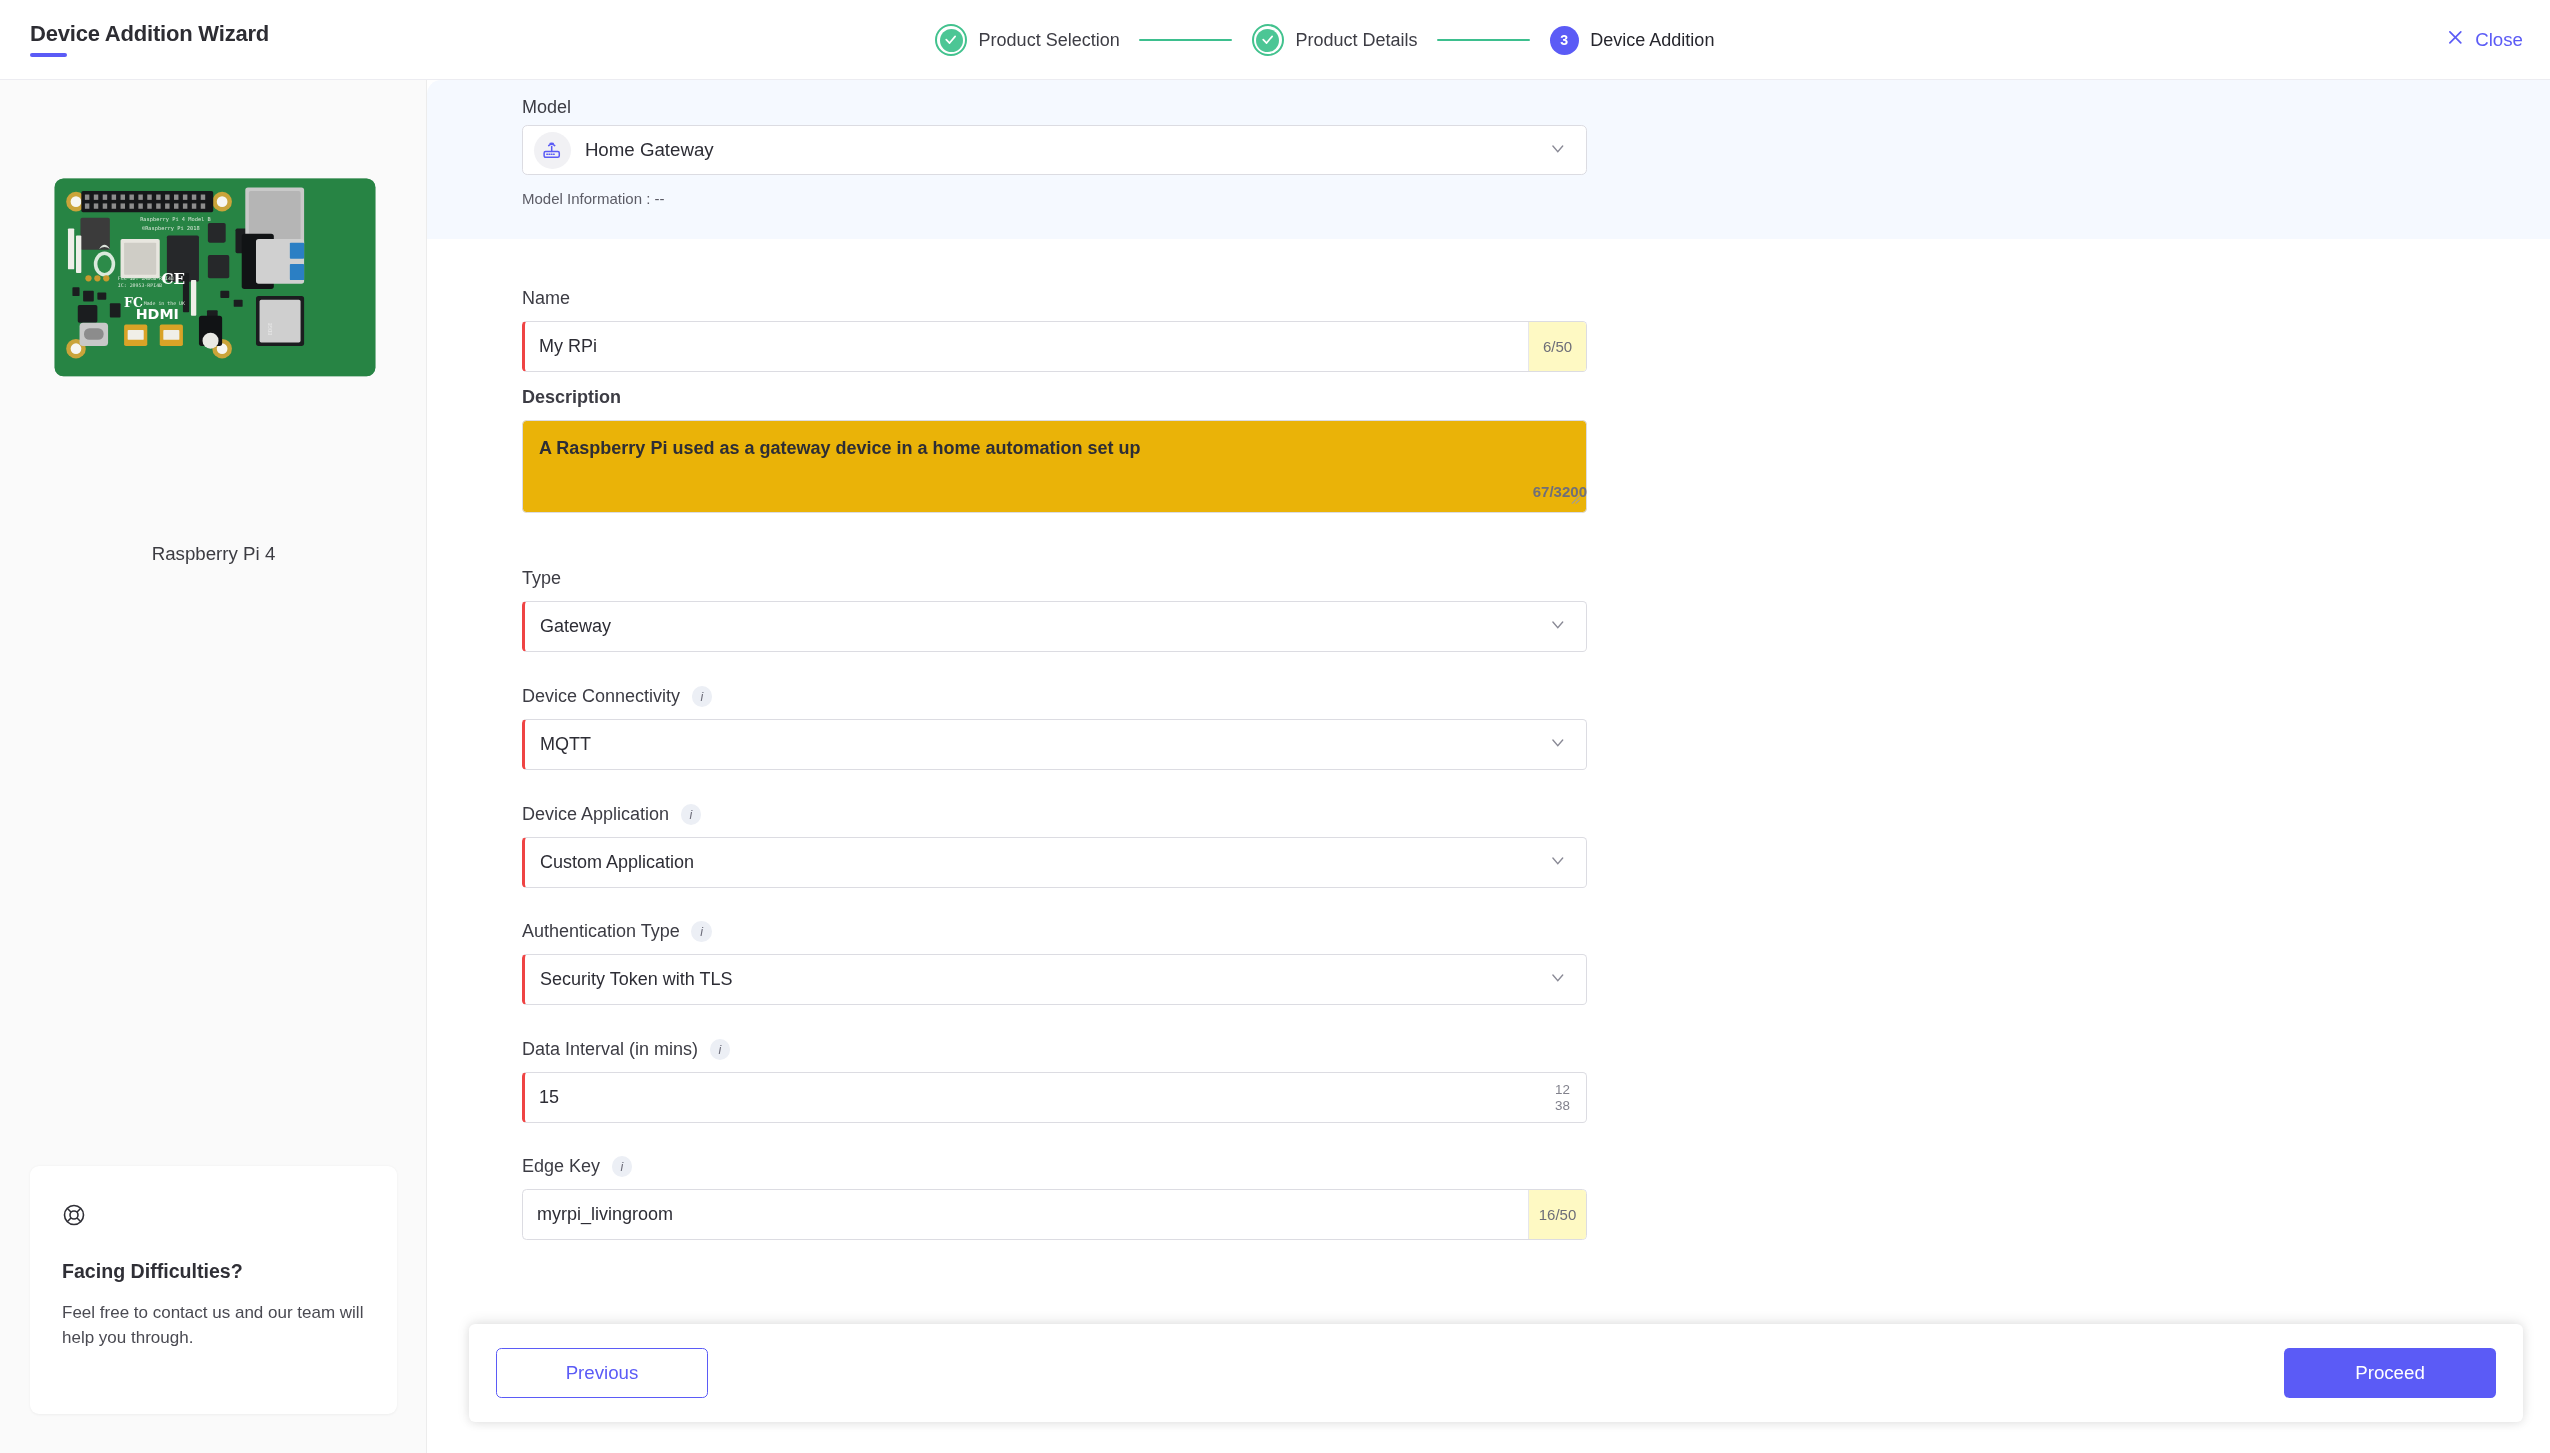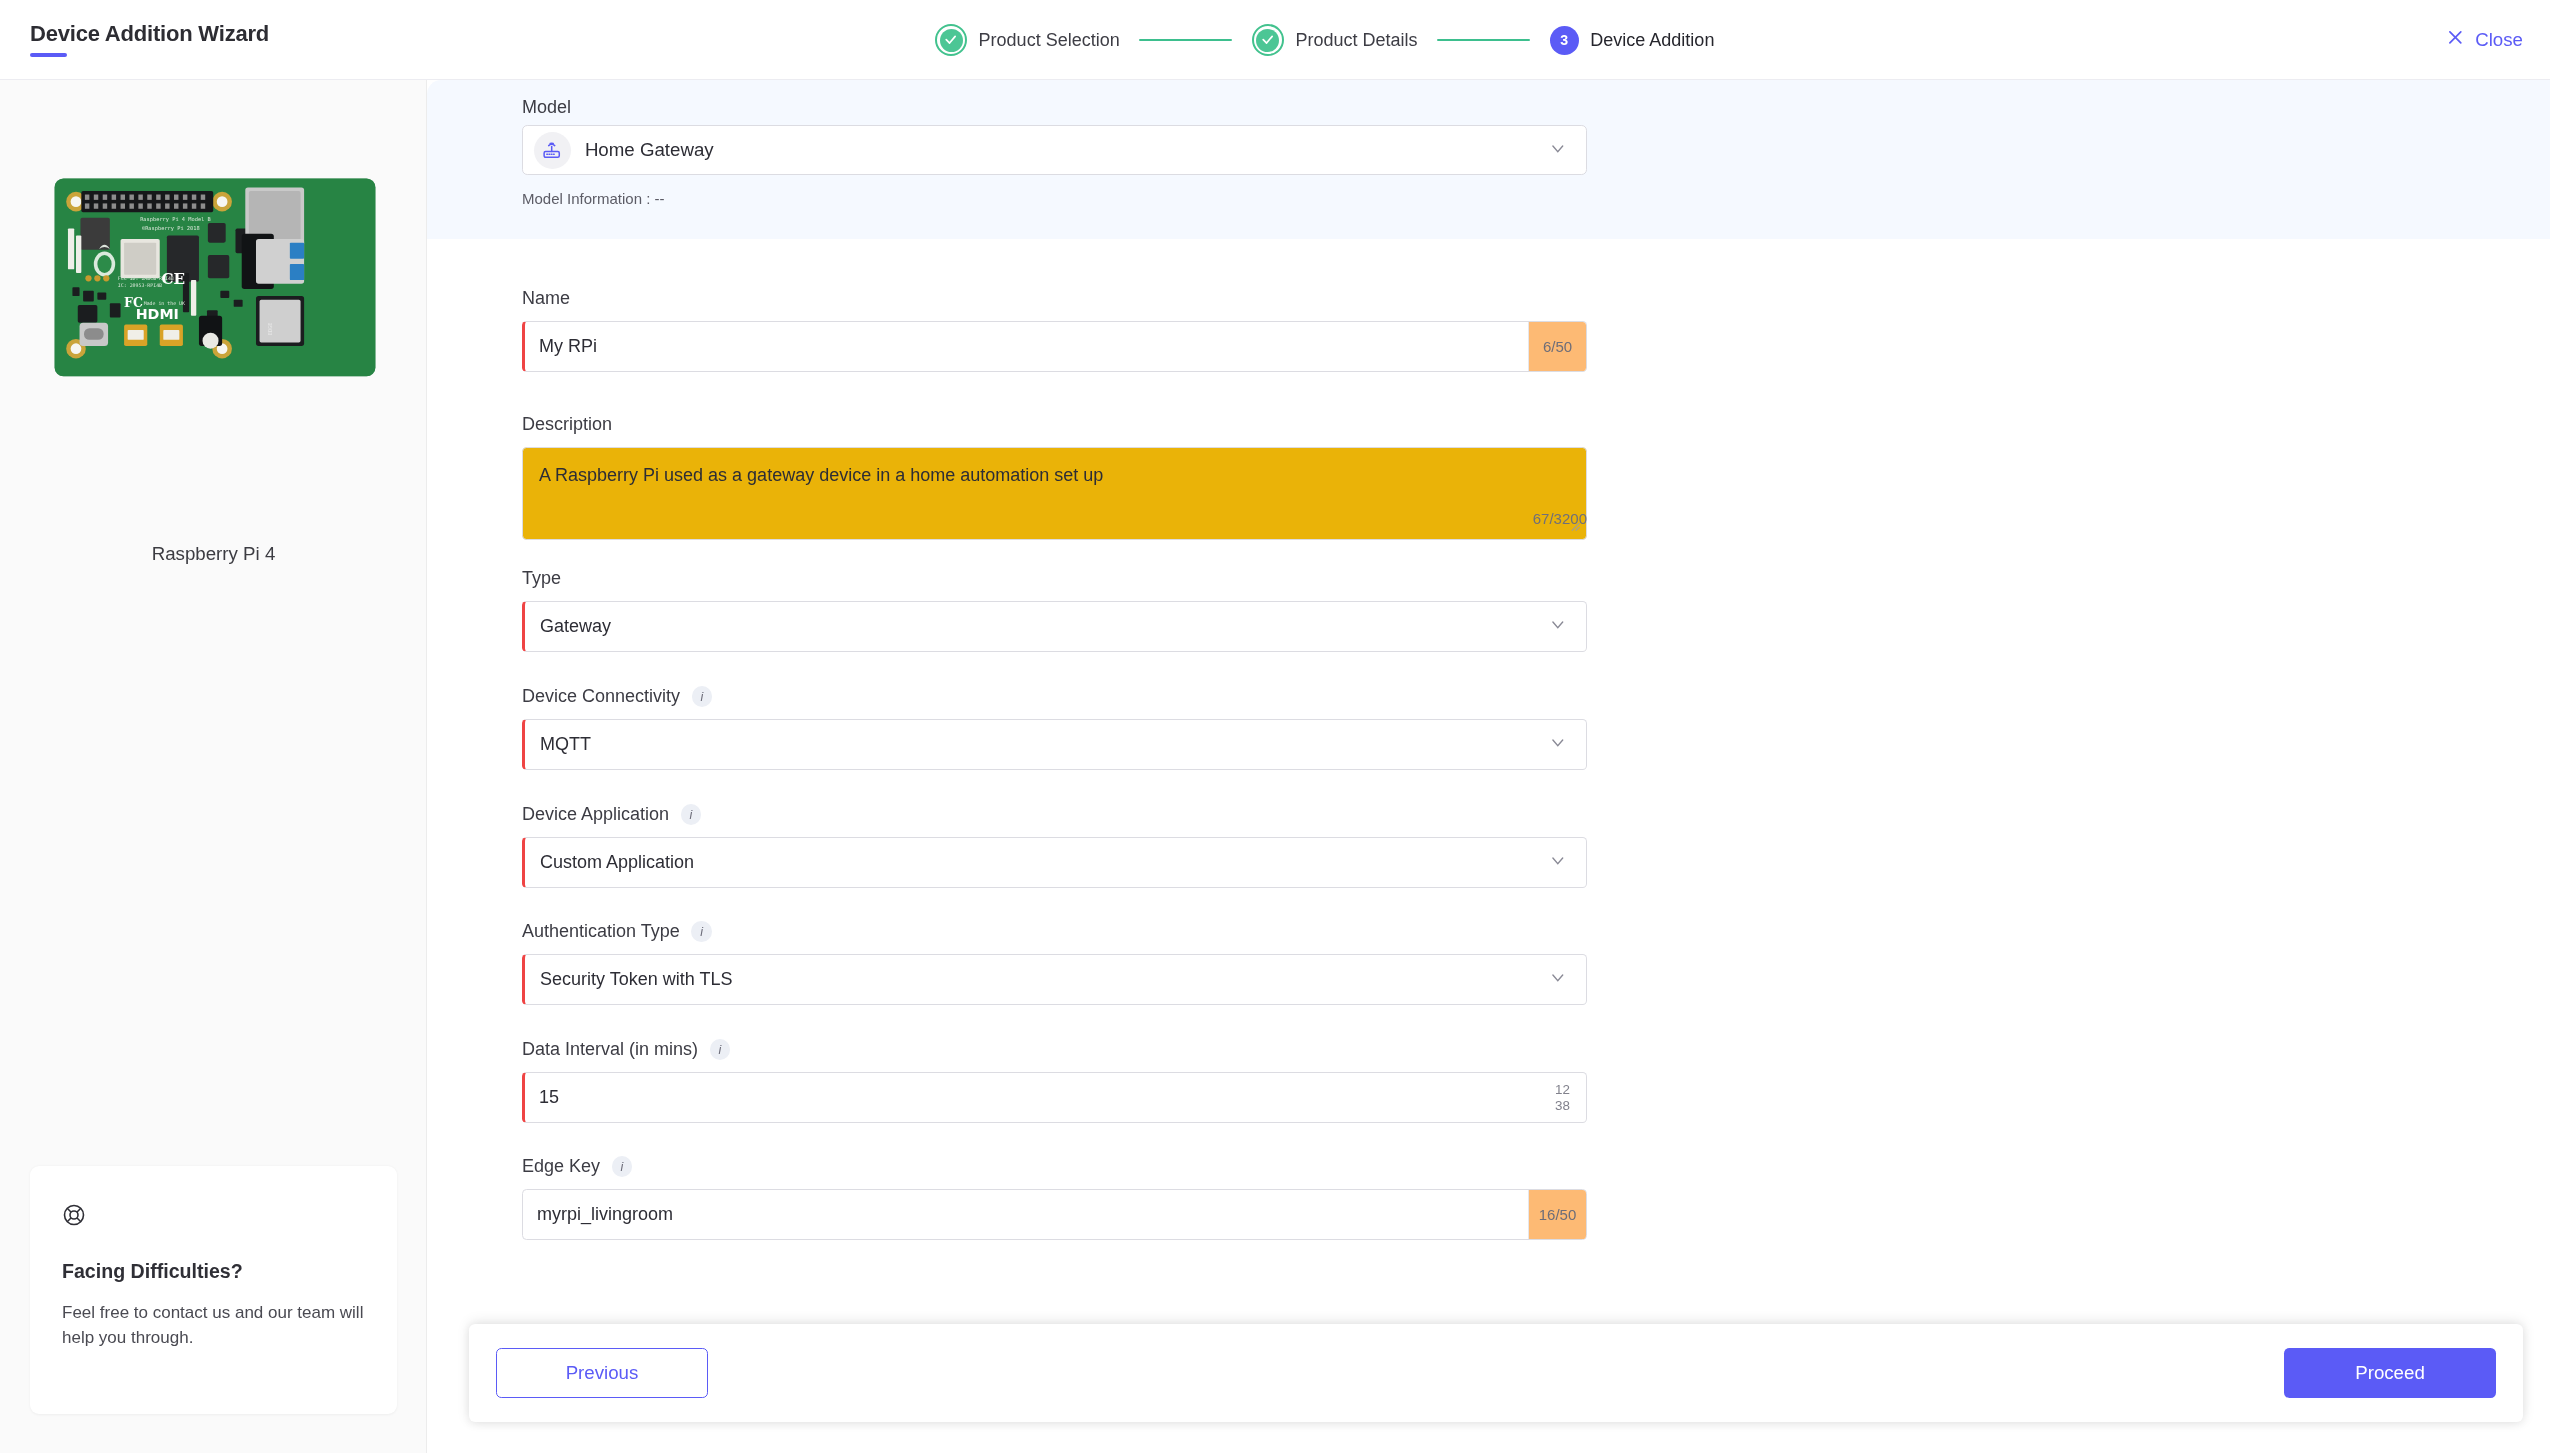--- a/index.html
+++ b/index.html
@@ -100,21 +100,21 @@
   }
   .ctrl.req { border-left:3.6px solid #ef4444; }
   .ctrl .val { padding-left:14px; font-size:18px; color:#2d2d35; }
   .ctrl .val.sel { padding-left:15px; }
   .chev {
     position:absolute; right:18px; top:50%; transform:translateY(-50%);
     color:#8a8a96;
   }
   .suffix-count {
     position:absolute; right:0; top:0; height:100%; width:58px;
-    background:#fdba74; border-left:0.9px solid #e6e6ea;
+    background:#fef9c3; border-left:0.9px solid #e6e6ea;
     border-radius:0 3.6px 3.6px 0;
     display:flex; align-items:center; justify-content:center;
     font-size:15px; color:#6d6d78;
   }
   .suffix-stack {
     position:absolute; right:16px; top:50%; transform:translateY(-50%);
     display:flex; flex-direction:column; align-items:center;
     font-size:13.4px; color:#81818c; line-height:1.15;
   }
   .ta-wrap {
@@ -391,21 +391,21 @@
       <div class="field" style="left:95px; top:49px;">
         <div class="field-label">
           <span>Name</span>
         </div>
         <div class="ctrl req">
           <span class="val">My RPi</span>
           <span class="suffix-count">6/50</span>
         </div>
       </div>
 
-      <div class="field" style="left:95px; top:175px;">
+      <div class="field" style="left:95px; top:148px;font-weight:bold;">
         <div class="field-label">
           <span>Description</span>
         </div>
         <div class="ta-wrap">
           <div class="ta-text">A Raspberry Pi used as a gateway device in a home automation set up</div>
           <span class="ta-grip">
             <svg width="11.6" height="11.6" viewBox="0 0 12 12" stroke="#9a9aa4" stroke-width="1.1">
                 <line x1="11" y1="3" x2="3" y2="11"></line>
                 <line x1="11" y1="7" x2="7" y2="11"></line>
               </svg>

